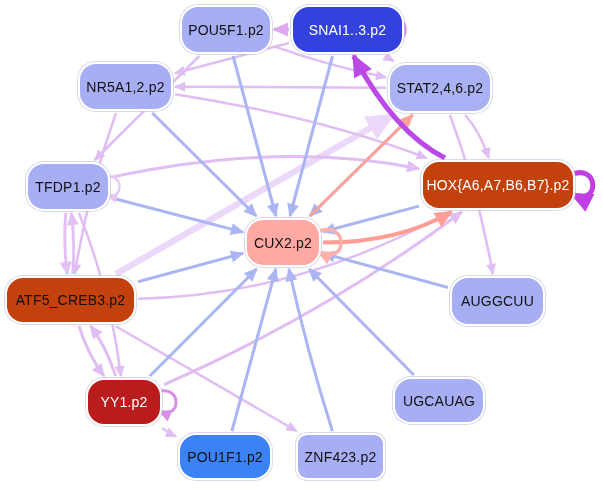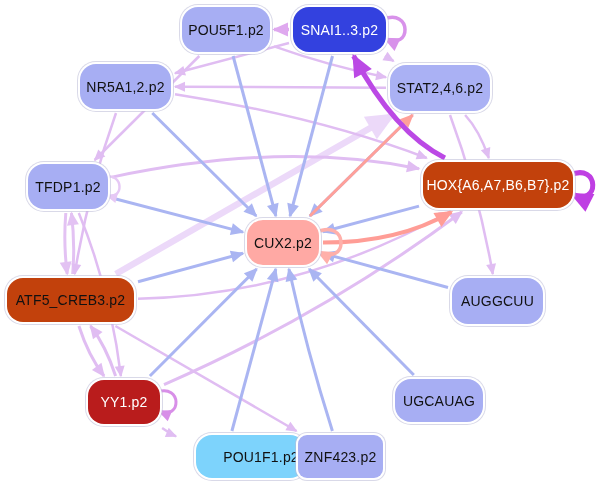--- a/index.html
+++ b/index.html
@@ -99,21 +99,21 @@
         <path d="M 383 19.5 C 412 7.400000000000002, 412 51.599999999999994, 385 38.5" fill="none" stroke="#d892ea" stroke-width="3.5" marker-end="url(#arwd892ea)"></path>
         <path d="M 570 175 C 600 162.05, 600 207.95, 572 194" fill="none" stroke="#bf3fe3" stroke-width="5" marker-end="url(#arwbf3fe3)"></path>
         <path d="M 157 392 C 182 383.3, 182 420.7, 159 411" fill="none" stroke="#d88fe8" stroke-width="3" marker-end="url(#arwd88fe8)"></path>
         <path d="M 105 176.5 C 124 172.9, 124 200.1, 107 195.5" fill="none" stroke="#e6c9f5" stroke-width="2.5" marker-end="url(#arwe6c9f5)"></path>
       </g>
   </svg>
   <div id="nodes">
       <div class="node" style="left: 182px; top: 7px; width: 88px; height: 45px; background: rgb(167, 174, 243); color: rgb(17, 17, 17);">
         <span>POU5F1.p2</span>
       </div>
-      <div class="node" style="left: 293px; top: 7px; width: 93px; height: 45px; background: rgb(51, 65, 223); color: rgb(255, 255, 255);">
+      <div class="node" style="left: 293px; top: 7px; width: 109px; height: 45px; background: rgb(51, 65, 223); color: rgb(255, 255, 255);">
         <span>SNAI1..3.p2</span>
       </div>
       <div class="node" style="left: 80px; top: 64px; width: 91px; height: 45px; background: rgb(167, 174, 243); color: rgb(17, 17, 17);">
         <span>NR5A1,2.p2</span>
       </div>
       <div class="node" style="left: 390px; top: 65px; width: 100px; height: 46px; background: rgb(170, 177, 244); color: rgb(17, 17, 17);">
         <span>STAT2,4,6.p2</span>
       </div>
       <div class="node" style="left: 28px; top: 164px; width: 80px; height: 45px; background: rgb(167, 174, 243); color: rgb(17, 17, 17);">
         <span>TFDP1.p2</span>
@@ -129,20 +129,20 @@
       </div>
       <div class="node" style="left: 452px; top: 278px; width: 91px; height: 46px; background: rgb(167, 174, 243); color: rgb(17, 17, 17);">
         <span>AUGGCUU</span>
       </div>
       <div class="node" style="left: 88px; top: 380px; width: 72px; height: 44px; background: #b91c1c; color: rgb(255, 255, 255);">
         <span>YY1.p2</span>
       </div>
       <div class="node" style="left: 395px; top: 379px; width: 88px; height: 43px; background: rgb(167, 174, 243); color: rgb(17, 17, 17);">
         <span>UGCAUAG</span>
       </div>
-      <div class="node" style="left: 196px; top: 435px; width: 90px; height: 43px; background: #7dd3fc; color: rgb(17, 17, 17); padding-left: 20px;">
+      <div class="node" style="left: 180px; top: 435px; width: 90px; height: 43px; background: #3b82f6; color: rgb(17, 17, 17);">
         <span>POU1F1.p2</span>
       </div>
       <div class="node" style="left: 298px; top: 435px; width: 85px; height: 43px; background: rgb(167, 174, 243); color: rgb(17, 17, 17); border-radius: 9px;">
         <span>ZNF423.p2</span>
       </div>
     </div>
 </div>
 
 </body></html>

